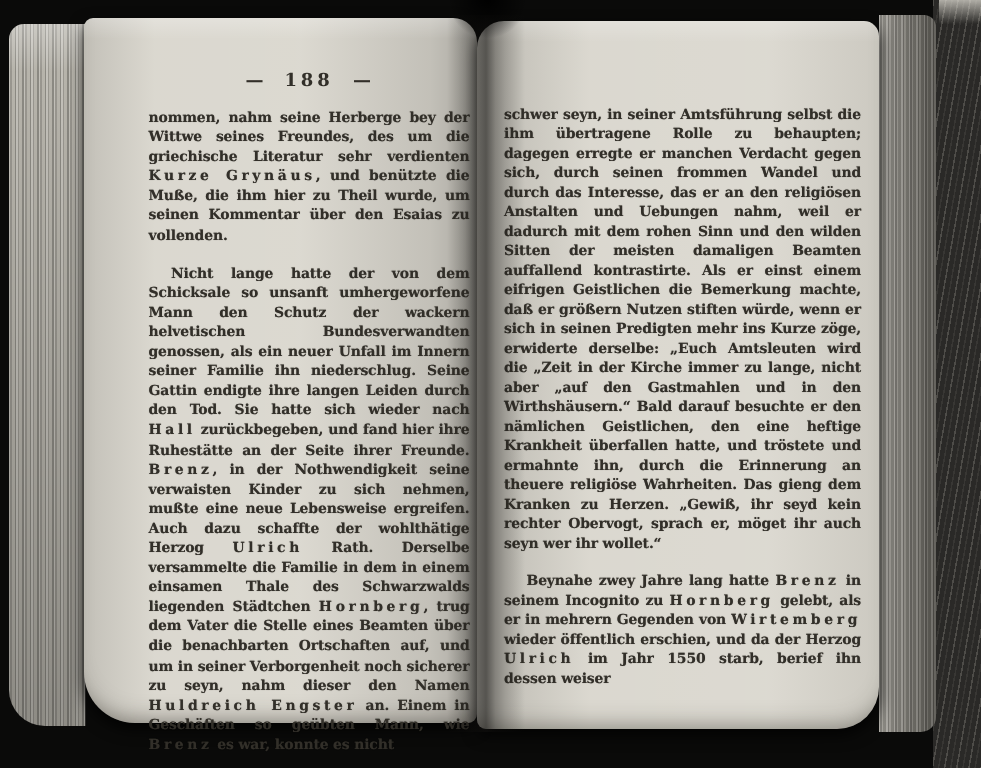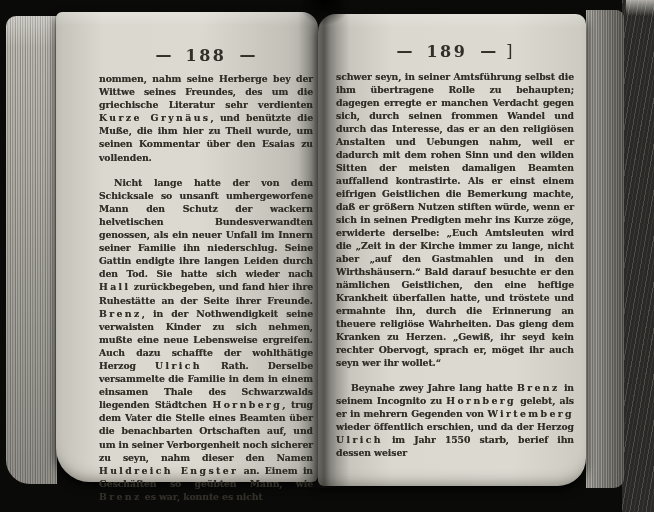--- a/index.html
+++ b/index.html
@@ -33,21 +33,21 @@
       linear-gradient(to right, rgba(0,0,0,0.28) 0%, rgba(0,0,0,0.10) 7%, rgba(255,255,255,0.05) 28%, rgba(255,255,255,0.09) 72%, rgba(0,0,0,0.06) 100%);
     box-shadow:0 4px 10px rgba(0,0,0,0.8), inset 0 -12px 14px -10px rgba(60,57,50,0.5);}
 
   
   .gutter{position:absolute;left:298px;top:10px;width:52px;height:478px;z-index:3;pointer-events:none;
     background:linear-gradient(to right, rgba(18,17,15,0) 0%, rgba(18,17,15,0.38) 40%, rgba(18,17,15,0.55) 50%, rgba(18,17,15,0.30) 62%, rgba(18,17,15,0) 100%);}
   .gutter-top{position:absolute;left:290px;top:0;width:70px;height:34px;z-index:3;pointer-events:none;
     background:radial-gradient(ellipse 50% 100% at 50% 0, rgba(0,0,0,0.95), rgba(0,0,0,0) 75%);}
 
   
-  .header{position:absolute;z-index:2;color:var(--ink,#322f29);font-weight:700;font-size:16px;letter-spacing:1px;}
+  .header{position:absolute;z-index:2;color:var(--ink,#322f29);font-weight:700;font-size:12px;letter-spacing:1px;}
   .header-left{left:99px;width:214px;top:46px;text-align:center;}
   .header-right{left:336px;width:238px;top:42px;text-align:center;}
   .header .num{margin:0 13px;letter-spacing:2.5px;}
   .header .mark{margin-left:9px;font-weight:400;}
 
   .text{position:absolute;z-index:2;color:var(--ink,#322f29);font-weight:700;text-align:justify;letter-spacing:-0.1px;
     text-shadow:0 0 0.5px rgba(50,47,42,0.65);}
   .text-left{left:99px;top:72px;width:214px;font-size:9.3px;line-height:13.1px;}
   .text-right{left:336px;top:70px;width:238px;font-size:9.3px;line-height:13.0px;}
   .para{margin:0;}
@@ -66,23 +66,20 @@
   <div class="stack-left"></div>
   <div class="stack-right"></div>
 
   <div class="page page-left"></div>
   <div class="page page-right"></div>
 
   <div class="header header-left">
     <span>—</span><span class="num">188</span><span>—</span>
   </div>
 
-  <div class="header header-right">
-    <span>—</span><span class="num">189</span><span>—</span><span class="mark">]</span>
-  </div>
 
   <div class="text text-left">
       <div class="para"><span>nommen, nahm seine Herberge bey der Wittwe seines Freundes, des um die griechische Literatur sehr verdienten </span><span class="sperr">Kurze Grynäus</span><span>, und benützte die Muße, die ihm hier zu Theil wurde, um seinen Kommentar über den Esaias zu vollenden.</span></div>
       <div class="para indent"><span>Nicht lange hatte der von dem Schicksale so unsanft umhergeworfene Mann den Schutz der wackern helvetischen Bundesverwandten genossen, als ein neuer Unfall im Innern seiner Familie ihn niederschlug. Seine Gattin endigte ihre langen Leiden durch den Tod. Sie hatte sich wieder nach </span><span class="sperr">Hall</span><span> zurückbegeben, und fand hier ihre Ruhestätte an der Seite ihrer Freunde. </span><span class="sperr">Brenz</span><span>, in der Nothwendigkeit seine verwaisten Kinder zu sich nehmen, mußte eine neue Lebensweise ergreifen. Auch dazu schaffte der wohlthätige Herzog </span><span class="sperr">Ulrich</span><span> Rath. Derselbe versammelte die Familie in dem in einem einsamen Thale des Schwarzwalds liegenden Städtchen </span><span class="sperr">Hornberg</span><span>, trug dem Vater die Stelle eines Beamten über die benachbarten Ortschaften auf, und um in seiner Verborgenheit noch sicherer zu seyn, nahm dieser den Namen </span><span class="sperr">Huldreich Engster</span><span> an. Einem in Geschäften so geübten Mann, wie </span><span class="sperr">Brenz</span><span> es war, konnte es nicht</span></div>
     </div>
   <div class="text text-right">
       <div class="para"><span>schwer seyn, in seiner Amtsführung selbst die ihm übertragene Rolle zu behaupten; dagegen erregte er manchen Verdacht gegen sich, durch seinen frommen Wandel und durch das Interesse, das er an den religiösen Anstalten und Uebungen nahm, weil er dadurch mit dem rohen Sinn und den wilden Sitten der meisten damaligen Beamten auffallend kontrastirte. Als er einst einem eifrigen Geistlichen die Bemerkung machte, daß er größern Nutzen stiften würde, wenn er sich in seinen Predigten mehr ins Kurze zöge, erwiderte derselbe: „Euch Amtsleuten wird die „Zeit in der Kirche immer zu lange, nicht aber „auf den Gastmahlen und in den Wirthshäusern.“ Bald darauf besuchte er den nämlichen Geistlichen, den eine heftige Krankheit überfallen hatte, und tröstete und ermahnte ihn, durch die Erinnerung an theuere religiöse Wahrheiten. Das gieng dem Kranken zu Herzen. „Gewiß, ihr seyd kein rechter Obervogt, sprach er, möget ihr auch seyn wer ihr wollet.“</span></div>
       <div class="para indent"><span>Beynahe zwey Jahre lang hatte </span><span class="sperr">Brenz</span><span> in seinem Incognito zu </span><span class="sperr">Hornberg</span><span> gelebt, als er in mehrern Gegenden von </span><span class="sperr">Wirtemberg</span><span> wieder öffentlich erschien, und da der Herzog </span><span class="sperr">Ulrich</span><span> im Jahr 1550 starb, berief ihn dessen weiser</span></div>
     </div>
 

